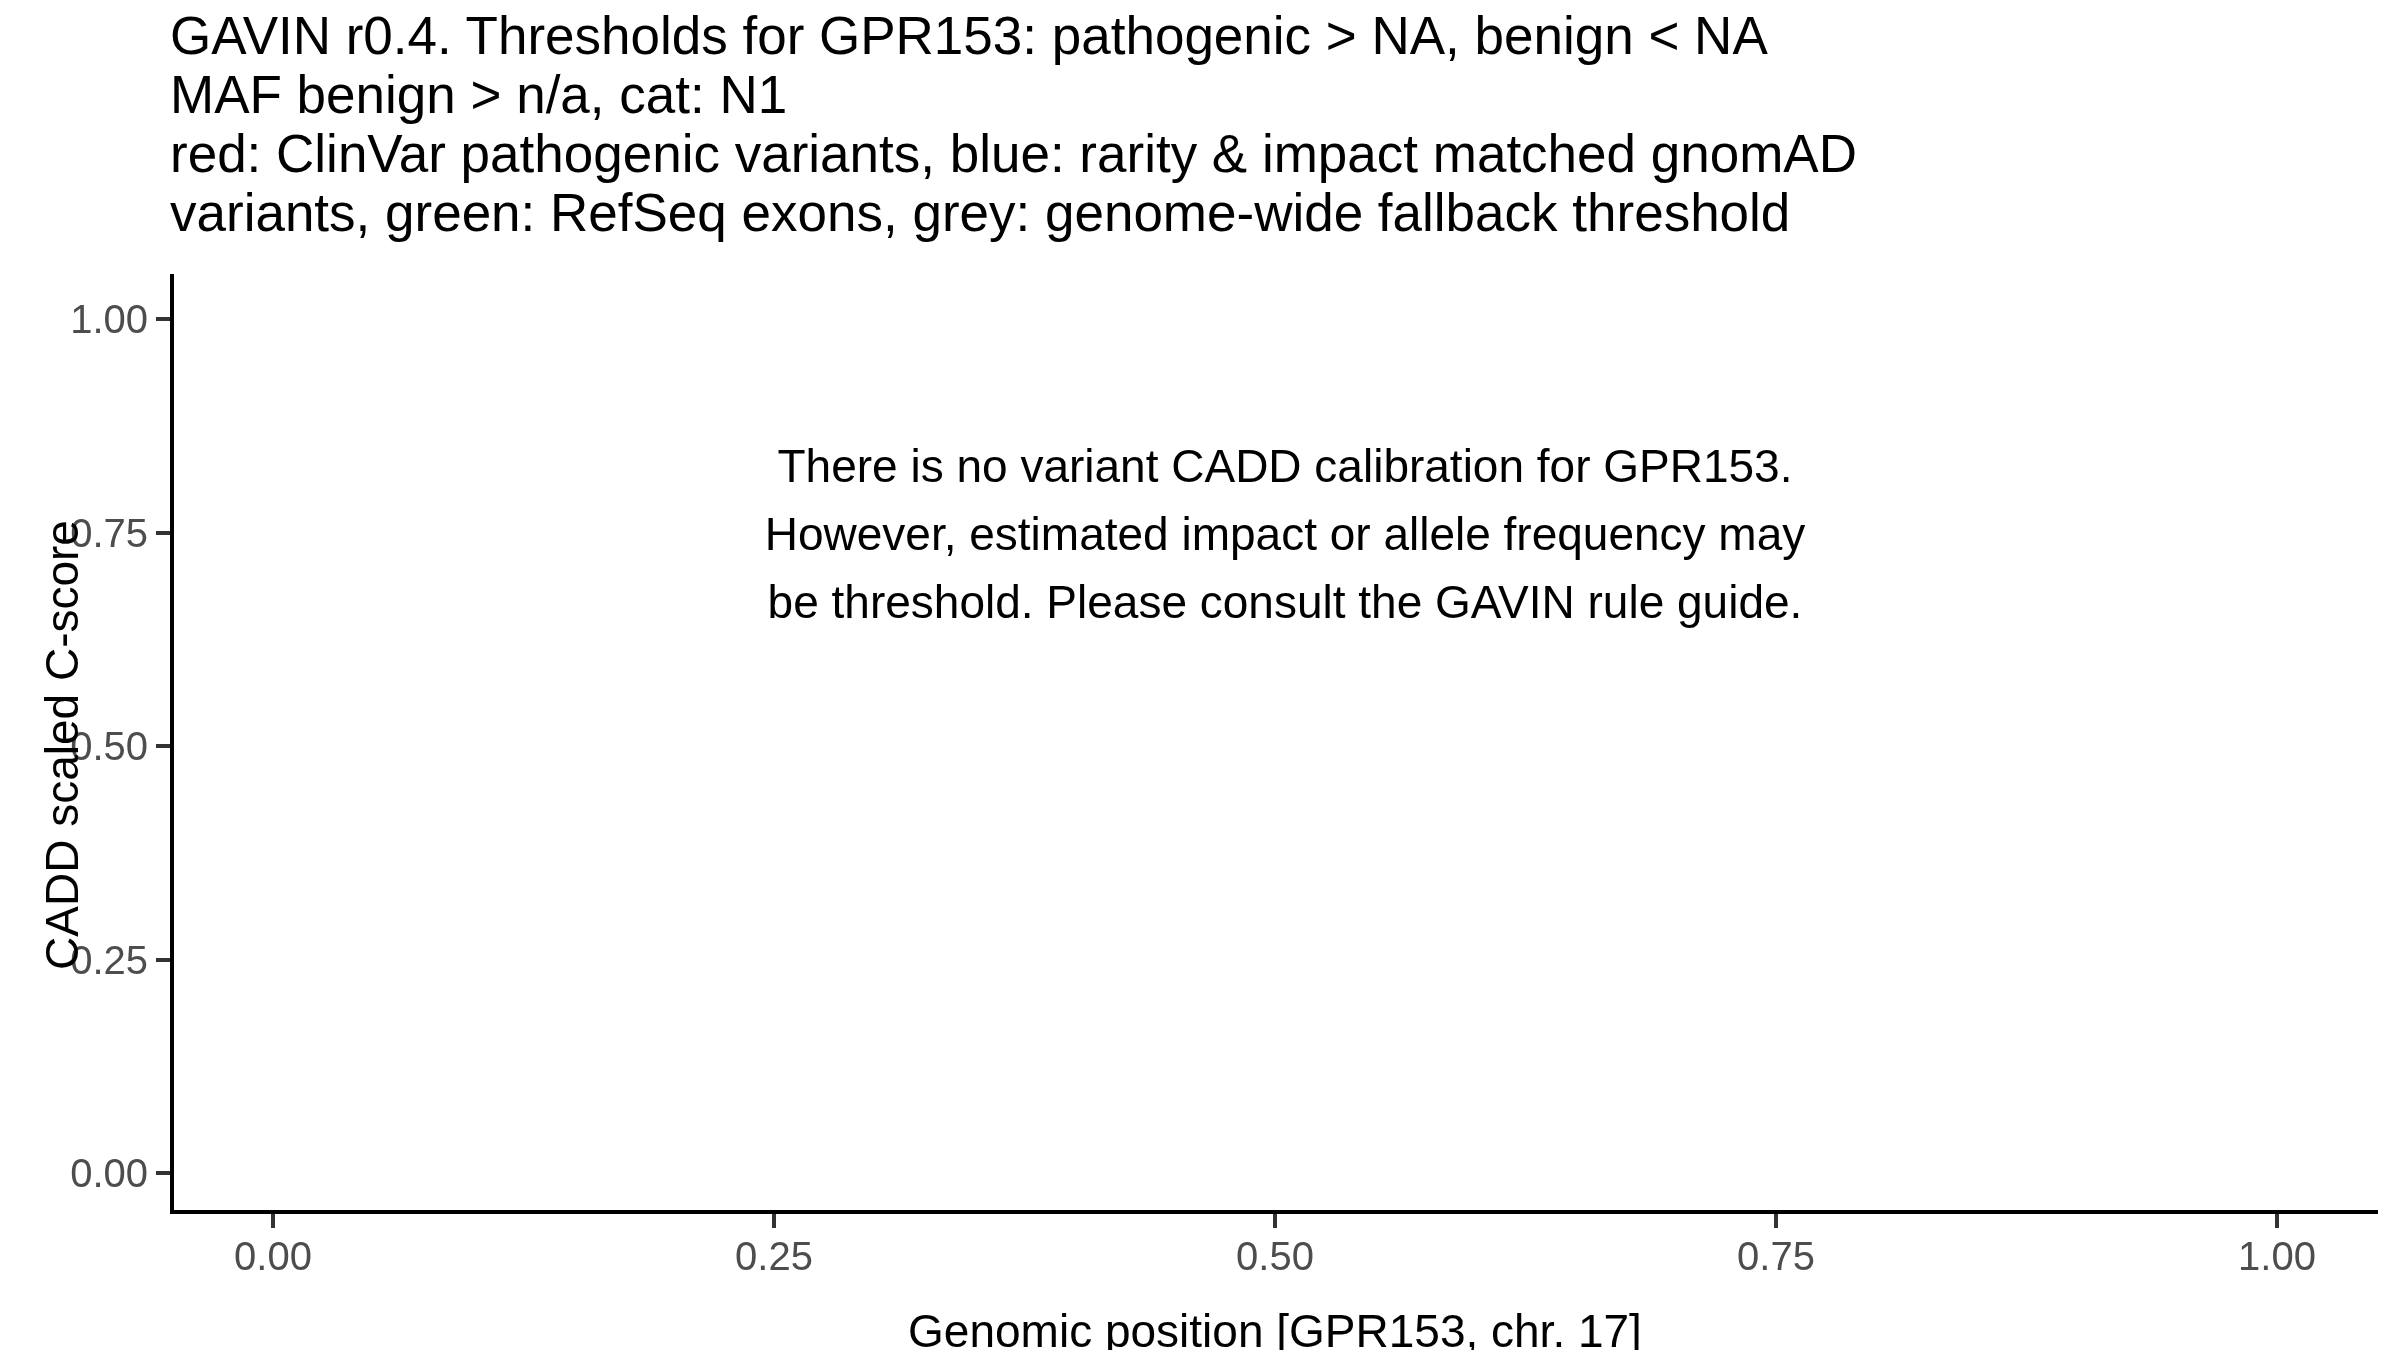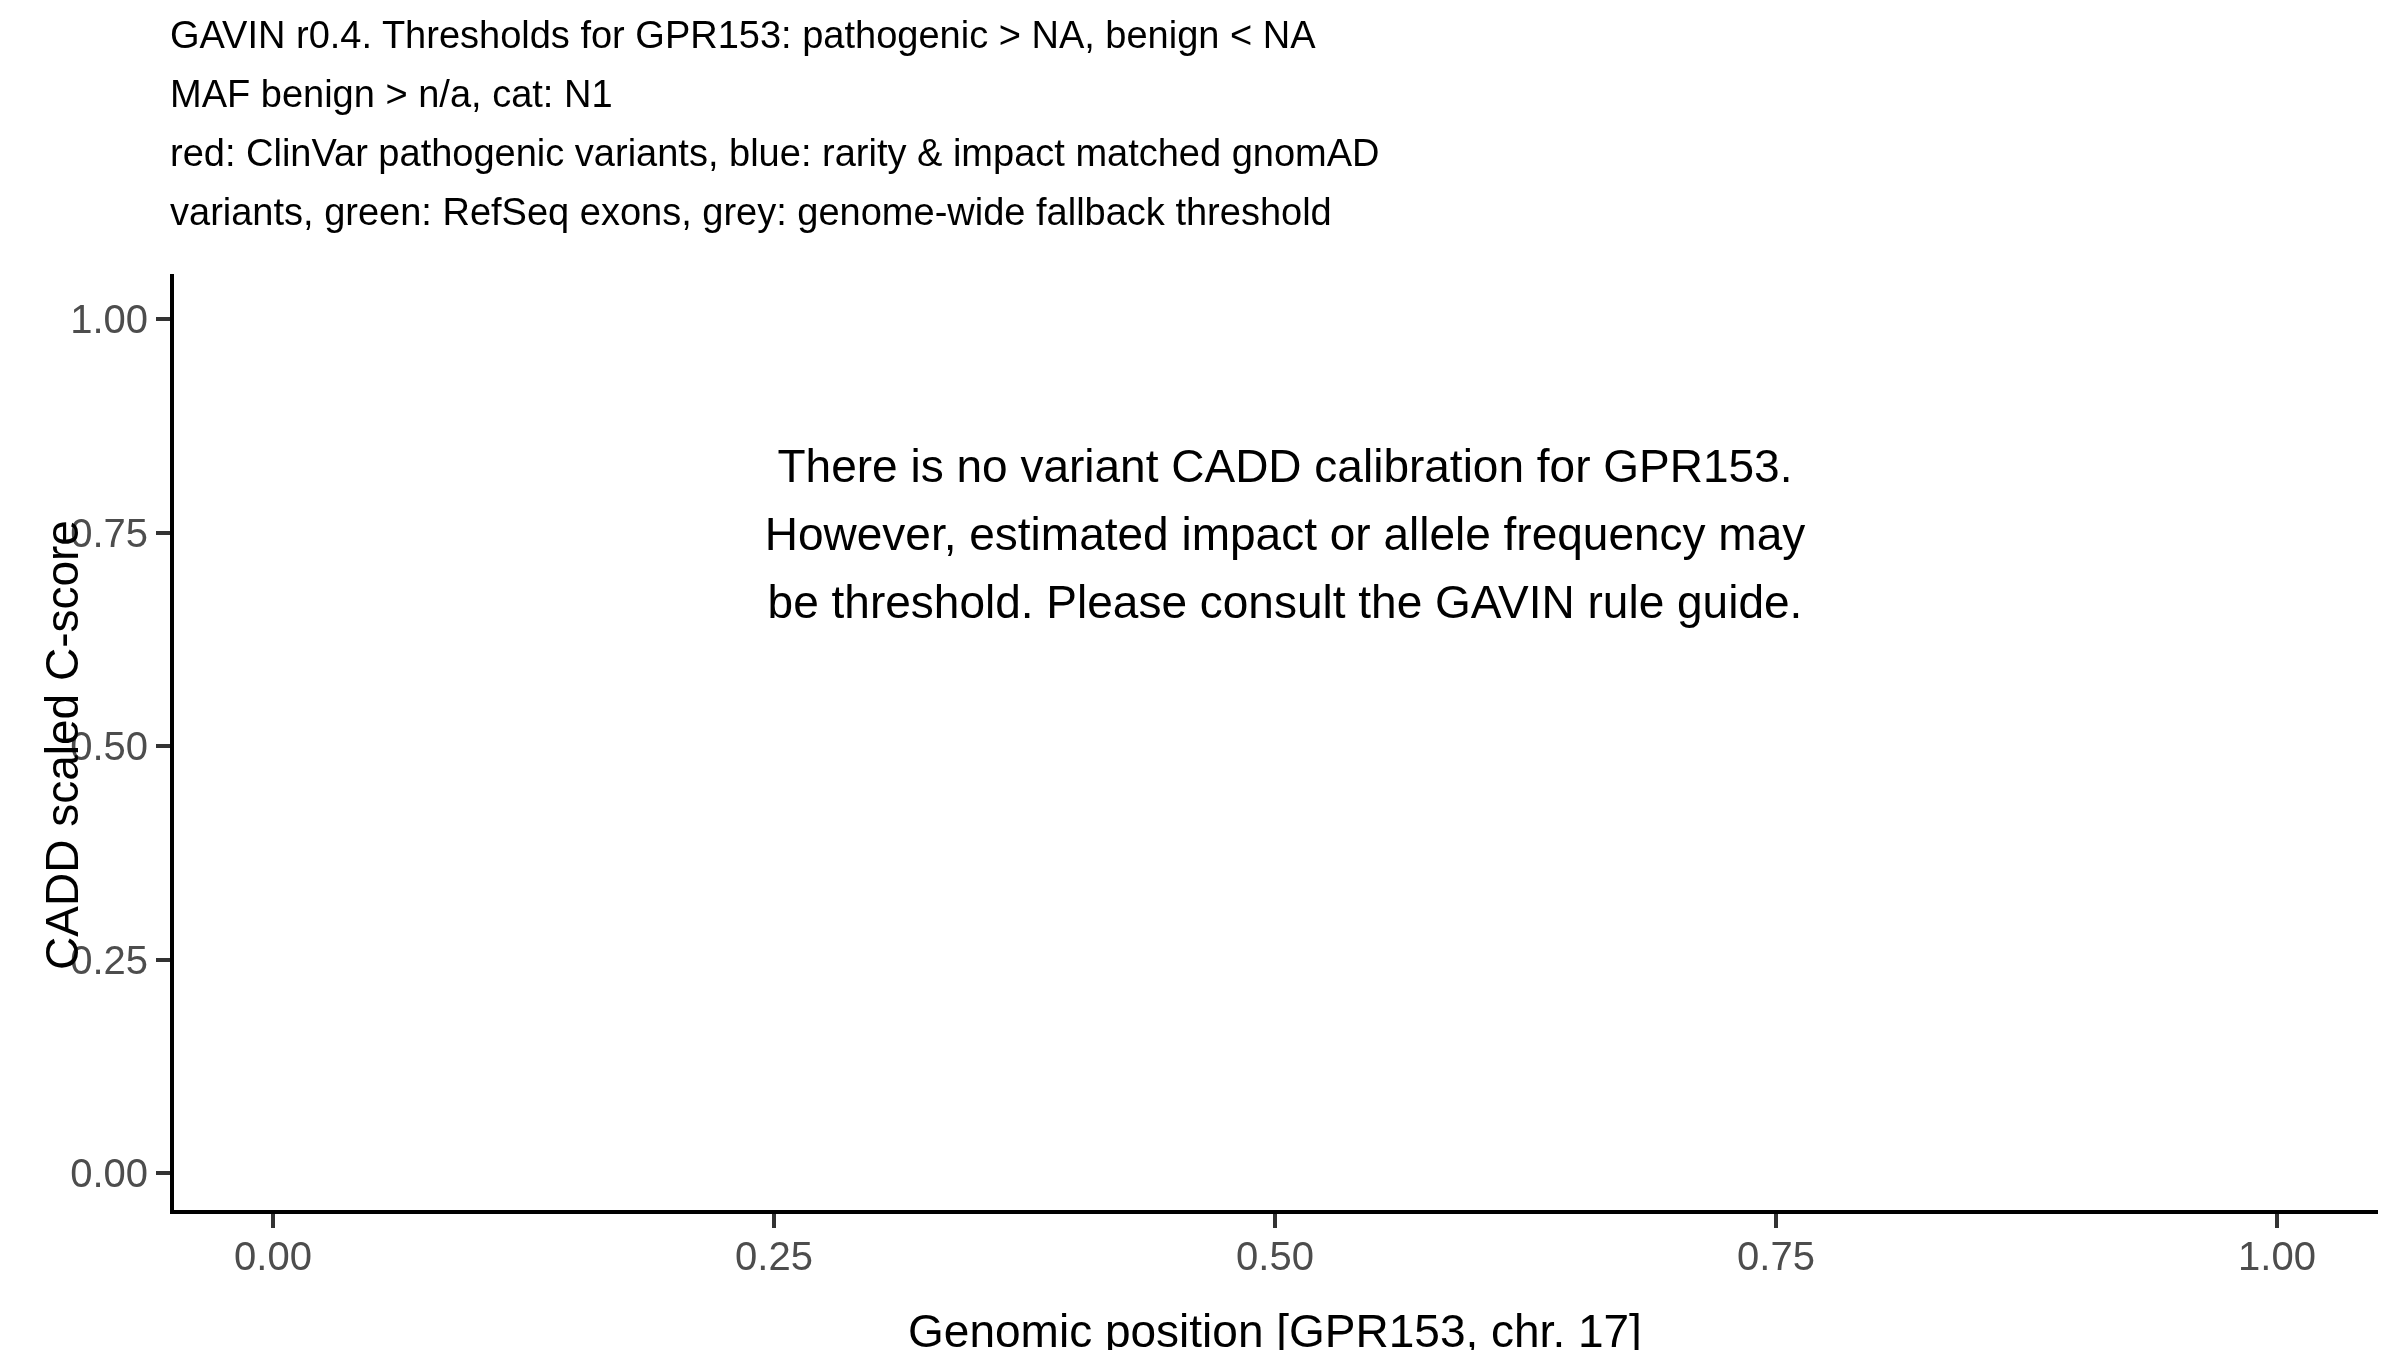--- a/index.html
+++ b/index.html
@@ -5,21 +5,21 @@
   html,body{margin:0;padding:0;background:#ffffff;}
   #stage{
     position:relative;
     width:2400px;height:1350px;
     background:#ffffff;
     font-family:"Liberation Sans", sans-serif;
     overflow:hidden;
   }
   .plot-title{
     position:absolute;left:170px;top:6px;
-    font-size:38px;line-height:59px;color:#000000;
+    font-size:53px;line-height:59px;color:#000000;
     white-space:pre-line;
   }
   .panel{
     position:absolute;left:170px;top:274px;
     width:2208px;height:940px;
     box-sizing:border-box;
     border-left:4px solid #000000;
     border-bottom:4px solid #000000;
     background:#ffffff;
   }

